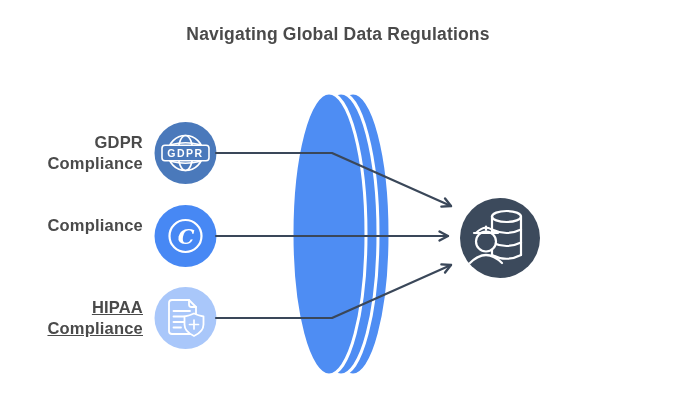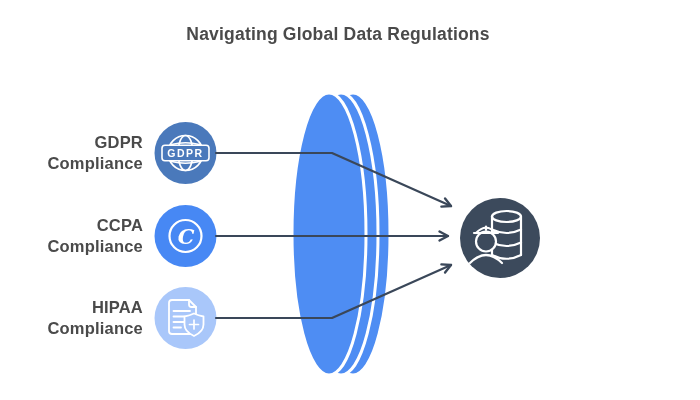--- a/index.html
+++ b/index.html
@@ -25,25 +25,24 @@
 <div class="canvas">
 
   <div class="title">Navigating Global Data Regulations</div>
 
   <div class="label ra" style="right:557px; top:132px;">
     <div>GDPR</div>
     <div>Compliance</div>
   </div>
 
   <div class="label ra" style="right:557px; top:215px;">
-    <div>CCPA</div>
     <div>Compliance</div>
   </div>
 
-  <div class="label ra" style="right:557px; top:297px;">
+  <div class="label ra" style="right:557px; top:297px;text-decoration:underline;">
     <div>HIPAA</div>
     <div>Compliance</div>
   </div>
 
 
   <svg class="diagram" width="700" height="400" viewBox="0 0 700 400">
     <defs>
       <marker id="arrowhead" viewBox="0 0 14 14" markerWidth="14" markerHeight="14" refX="12" refY="7" orient="auto" markerUnits="userSpaceOnUse">
         <path d="M 3.5,2.5 L 12,7 L 3.5,11.5" fill="none" stroke-width="2.4" stroke-linecap="round" stroke-linejoin="round" stroke="#3A4759"></path>
       </marker>

